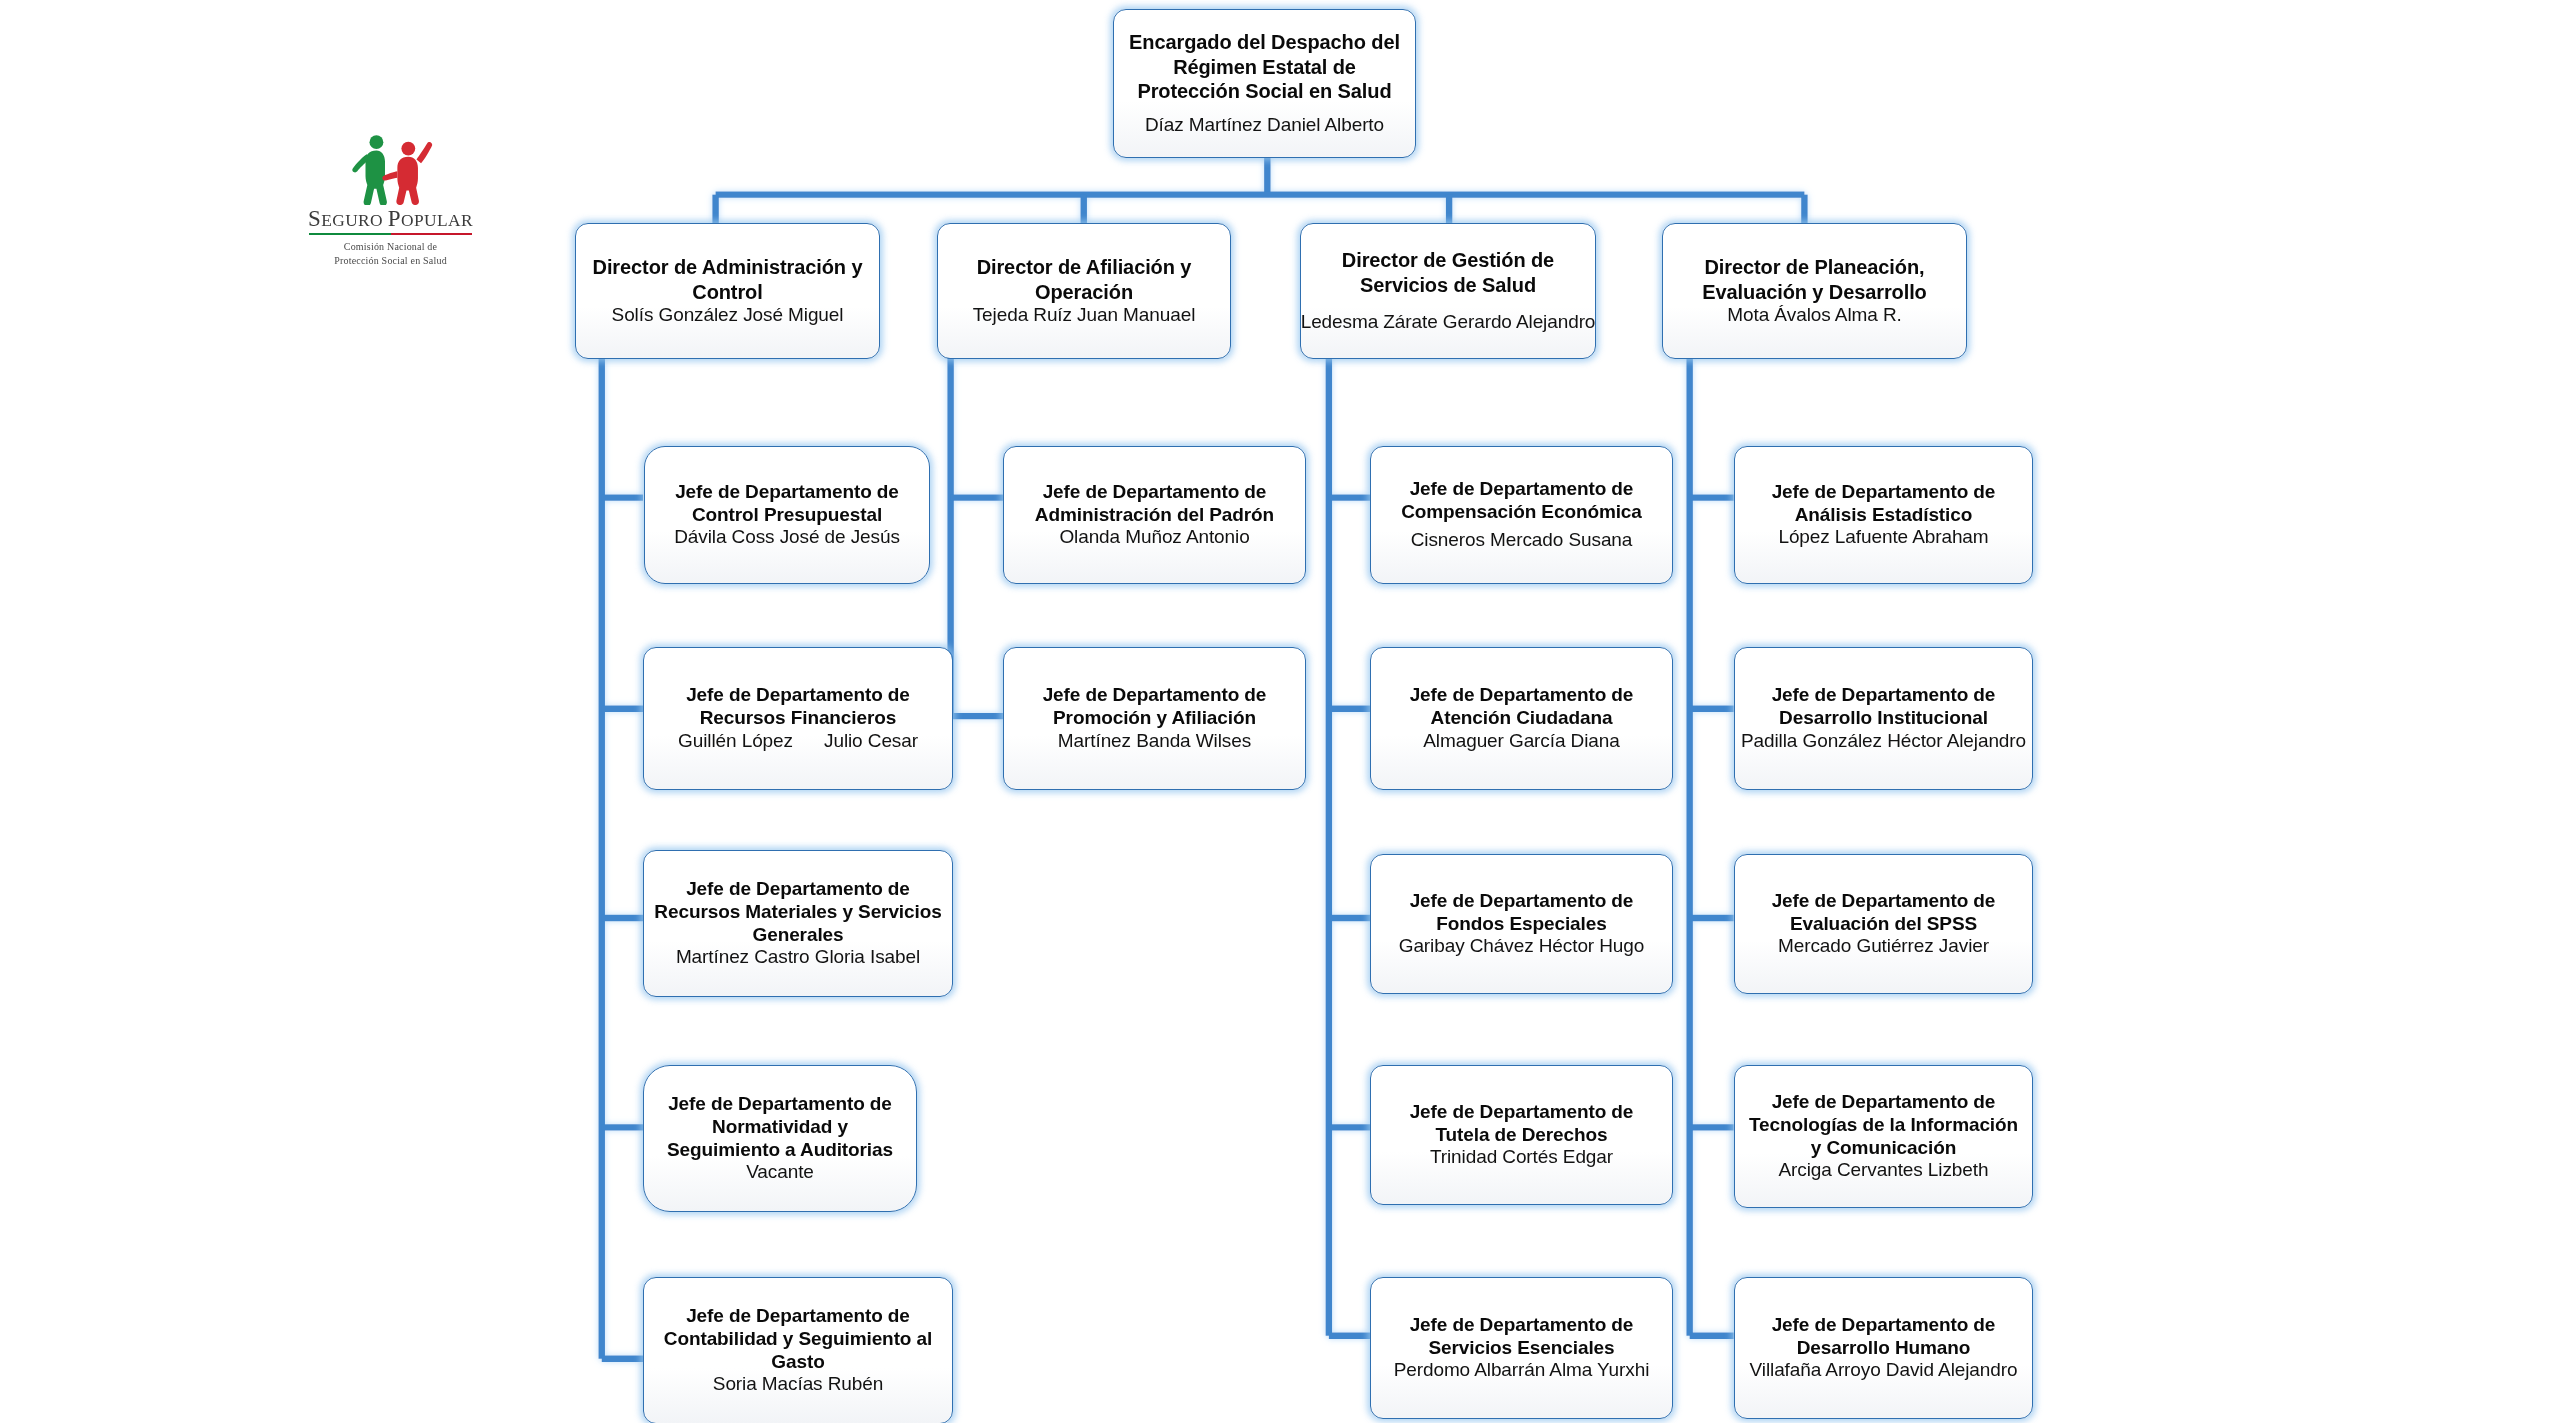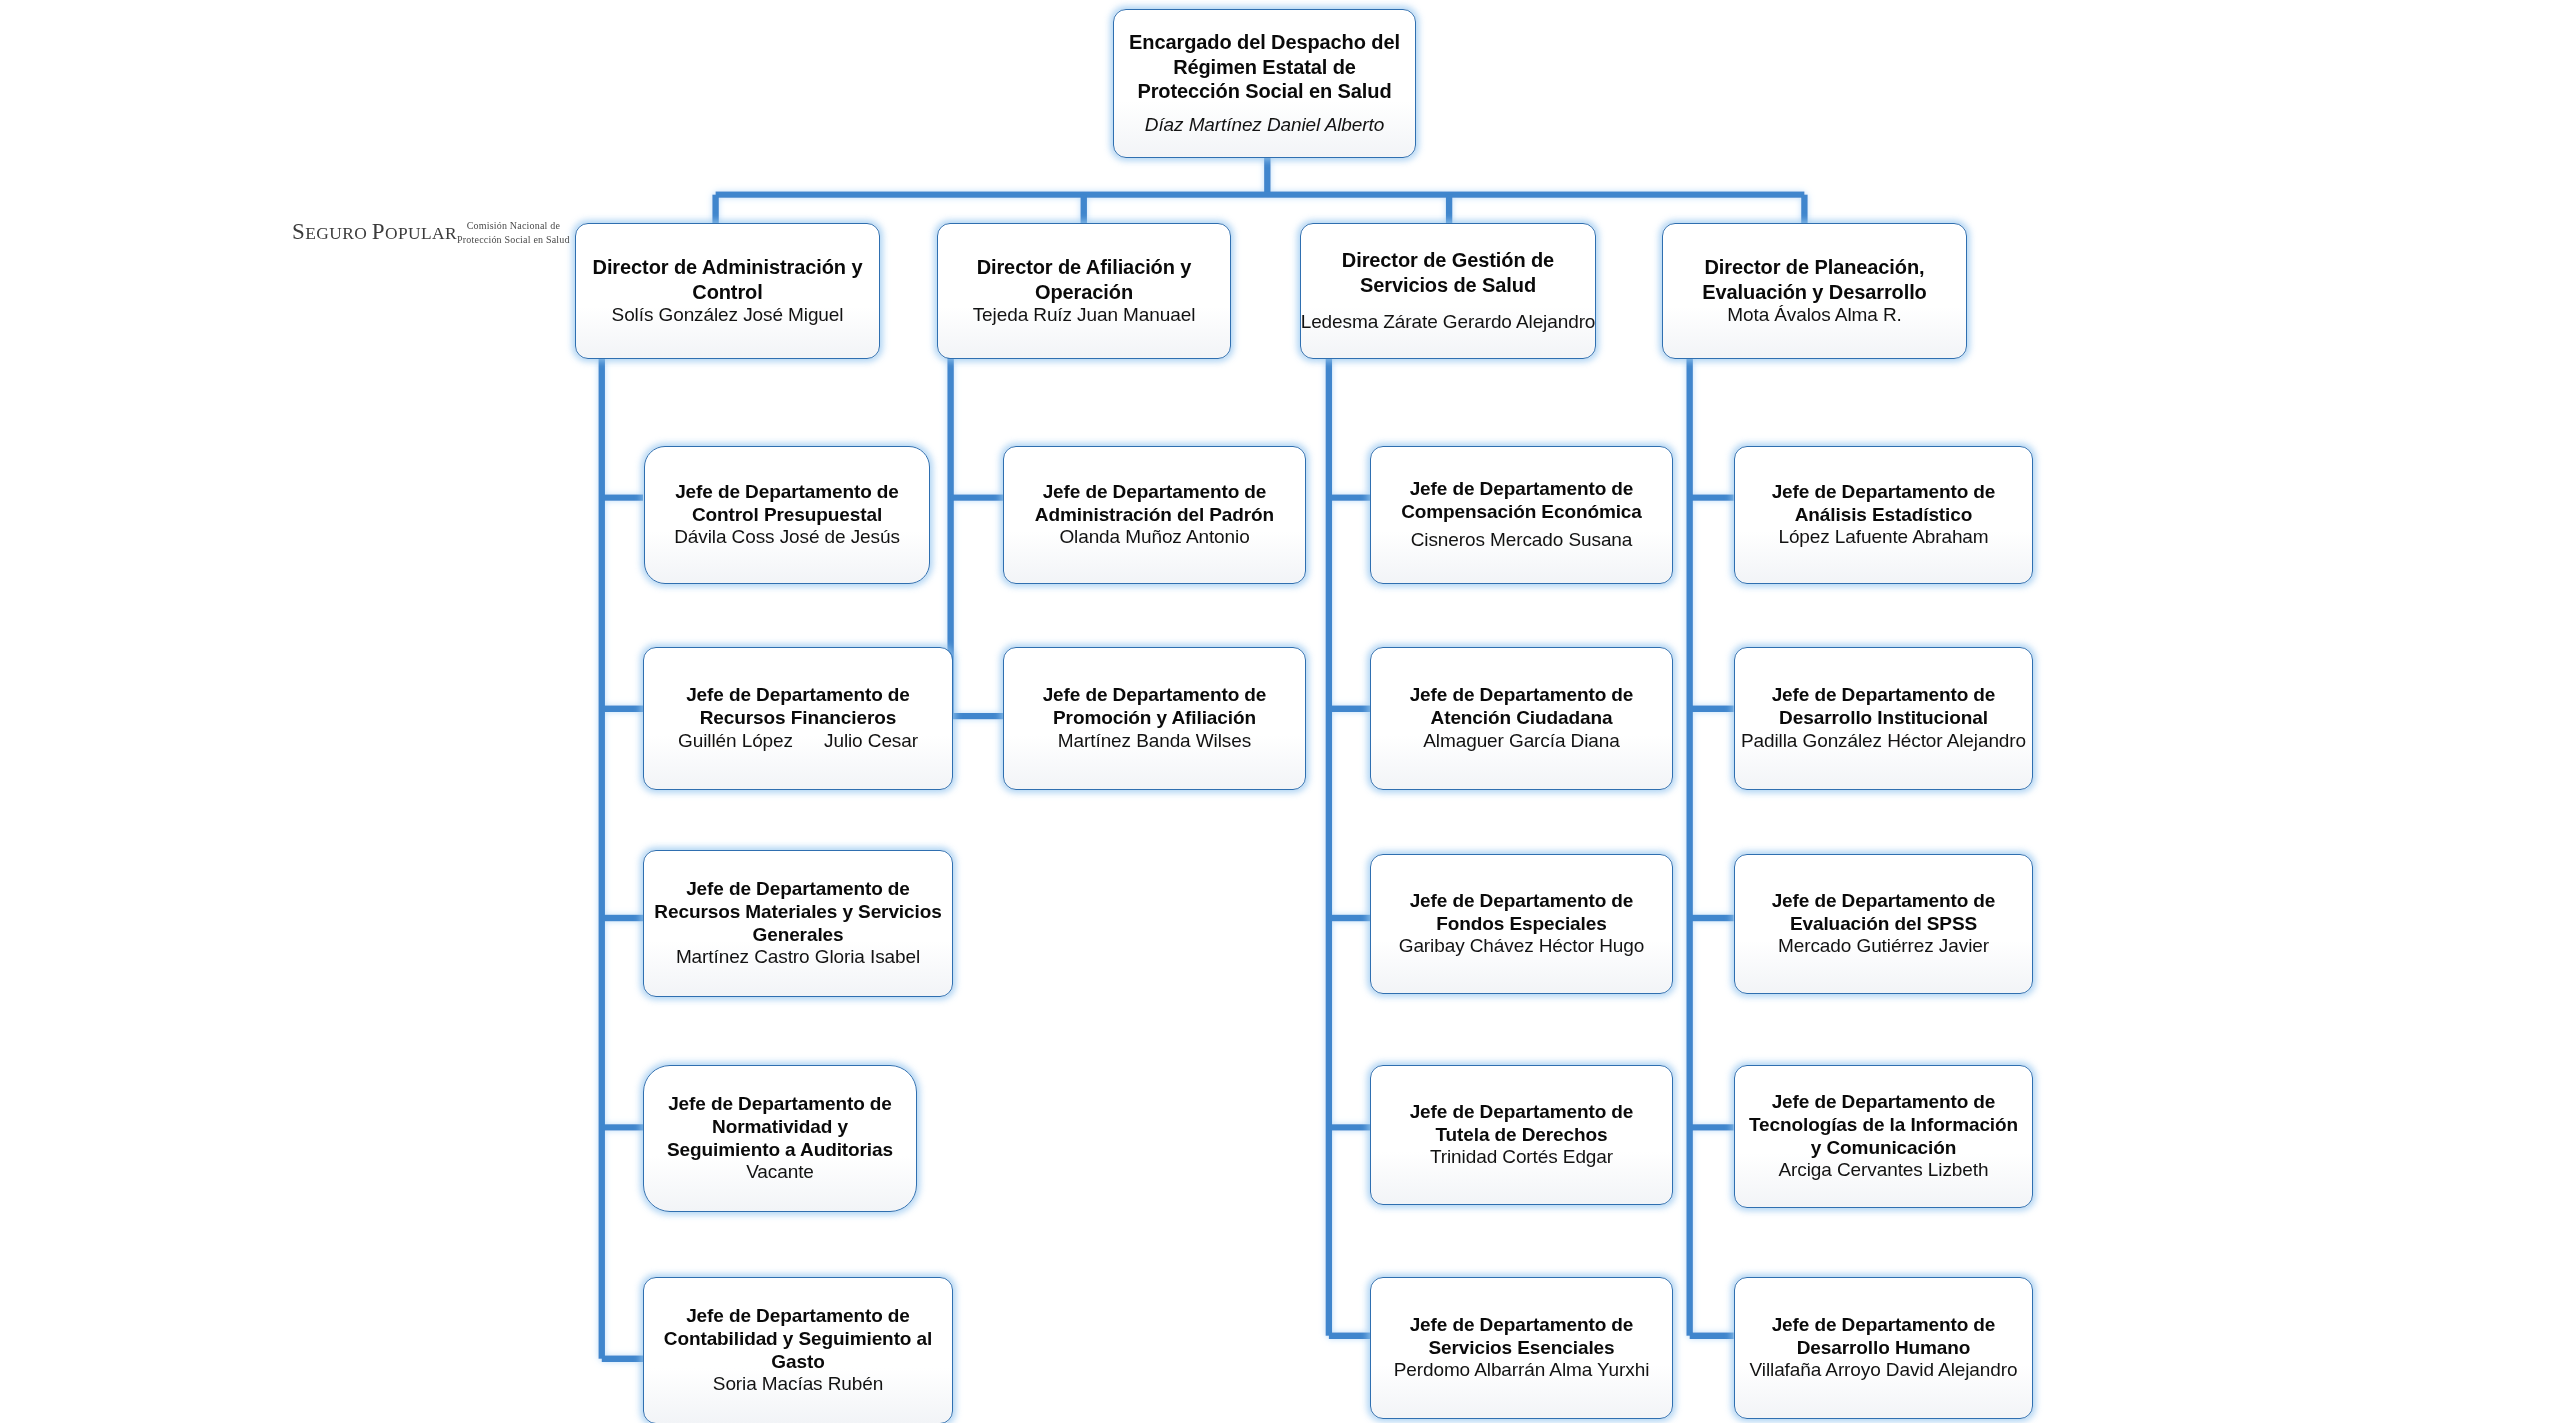--- a/index.html
+++ b/index.html
@@ -22,24 +22,24 @@
     left:0; top:0;
     width:2576px; height:1423px;
     z-index:1;
     pointer-events:none;
   }
 
   
   .logo{
     position:absolute;
     z-index:3;
-    left:292px; top:164px;
+    left:292px; top:134px;
     width:197px; height:133px;
     display:flex;
-    flex-direction:row;
+    flex-direction:column;
     align-items:center;
     justify-content:flex-start;
   }
   .logo-figs{ width:110px; height:72px; display:block; }
   .logo-word{
     font-family:"Liberation Serif","DejaVu Serif",serif;
     font-size:23px;
     letter-spacing:0.4px;
     color:#3b3b3b;
     margin-top:1.8px;
@@ -92,21 +92,21 @@
   .node .person{
     font-weight:normal;
     font-size:19px;
     line-height:1.21;
     color:#121212;
     margin-top:0;
     letter-spacing:-0.1px;
     white-space:pre;
   }
   .node.root .title{ font-size:20px; }
-  .node.root .person{ margin-top:11px;font-style:italic; }
+  .node.root .person{ margin-top:11px; }
   .node.dir .title{ font-size:20px; }
 </style>
 </head>
 <body>
 
 <div id="stage">
 
   <svg id="wires" viewBox="0 0 2805 1550" width="2576" height="1423" xmlns="http://www.w3.org/2000/svg" aria-hidden="true">
     <defs>
       <filter id="glow" x="-60%" y="-60%" width="220%" height="220%">

